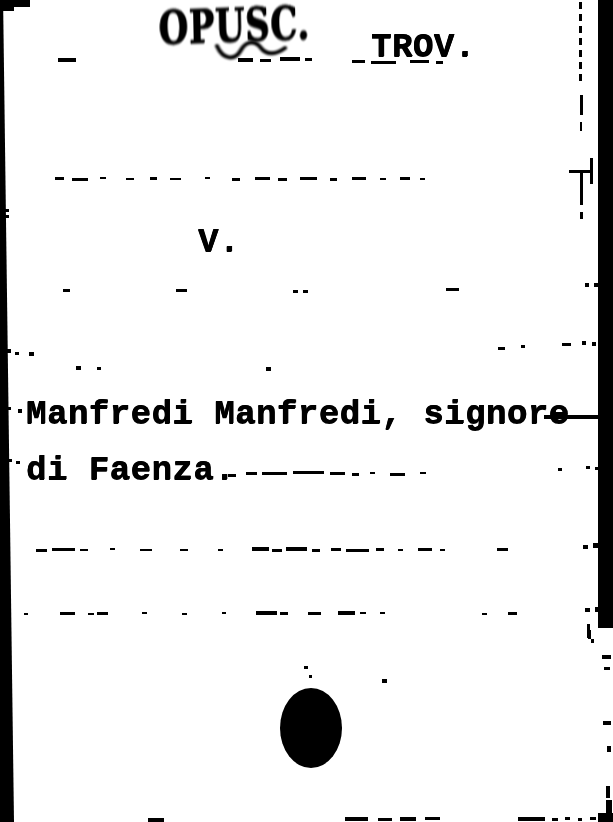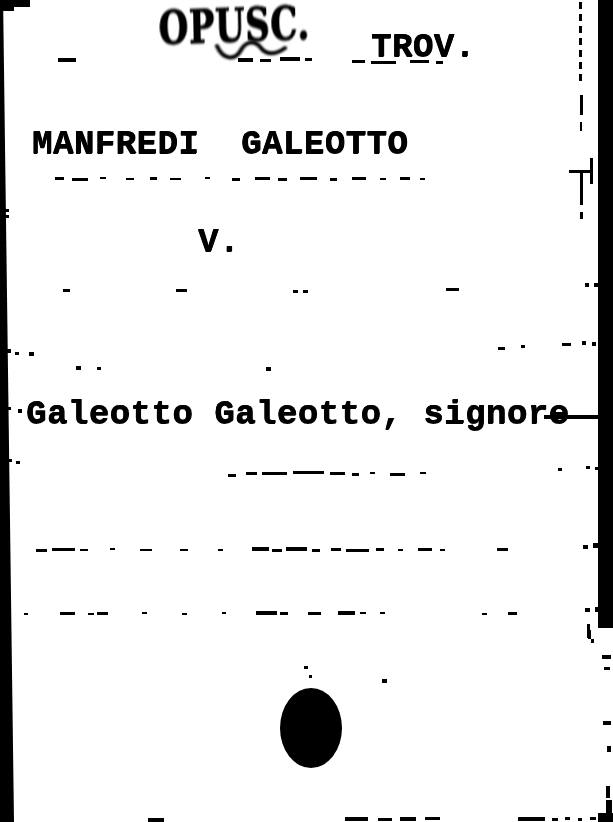--- a/index.html
+++ b/index.html
@@ -61,23 +61,23 @@
   <div id="left-edge"></div>
   <div id="right-band"></div>
   <div id="margin-line"></div>
 
   <div class="stamp">OPUSC.</div>
   <svg class="flourish" width="72" height="24" viewBox="0 0 72 24">
     <path d="M2 8 C8 22 20 23 26 12 C31 3 40 2 46 10 C52 18 62 16 70 10" fill="none" stroke="#000" stroke-width="4" stroke-linecap="round"></path>
   </svg>
 
   <div class="typed" style="left:371px;top:30px;">TROV.</div>
-  <div class="typed" style="left:32px;top:127px;">MANFREDI  GALEOTTO</div>
   <div class="typed" style="left:198px;top:225px;">V.</div>
-  <div class="typed" style="left:26px;top:397px;">Galeotto Galeotto, signore</div>
+  <div class="typed" style="left:26px;top:397px;">Manfredi Manfredi, signore</div>
+  <div class="typed" style="left:26px;top:453px;">di Faenza.</div>
 
   <div id="hole-punch"></div>
 
   <div id="artifacts">
       <div class="m" style="left: 0px; top: 0px; width: 30px; height: 7px;"></div>
       <div class="m" style="left: 0px; top: 7px; width: 14px; height: 4px;"></div>
       <div class="m" style="left: 58px; top: 58px; width: 18px; height: 4px;"></div>
       <div class="m" style="left: 238px; top: 58px; width: 15px; height: 4px;"></div>
       <div class="m" style="left: 260px; top: 59px; width: 11px; height: 3px;"></div>
       <div class="m" style="left: 280px; top: 57px; width: 20px; height: 4px;"></div>

